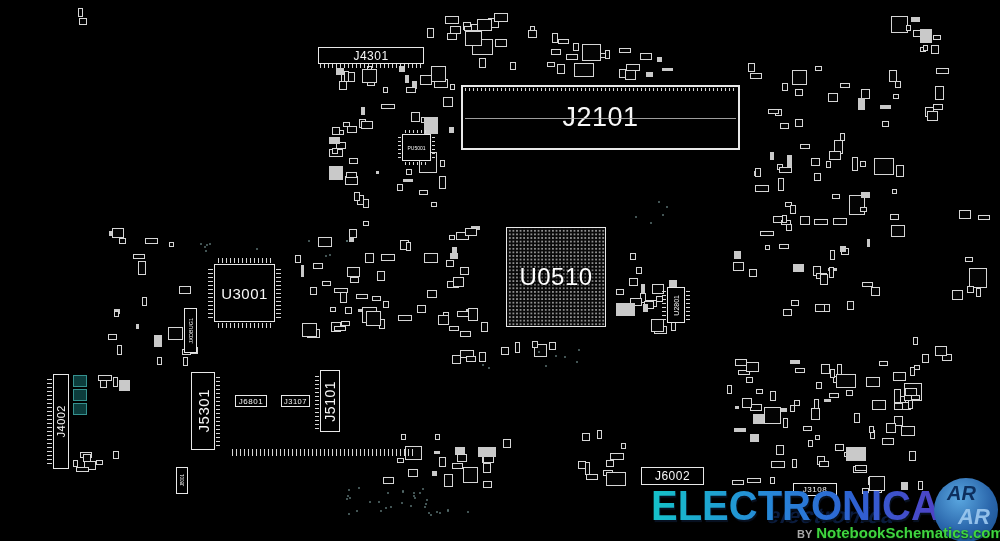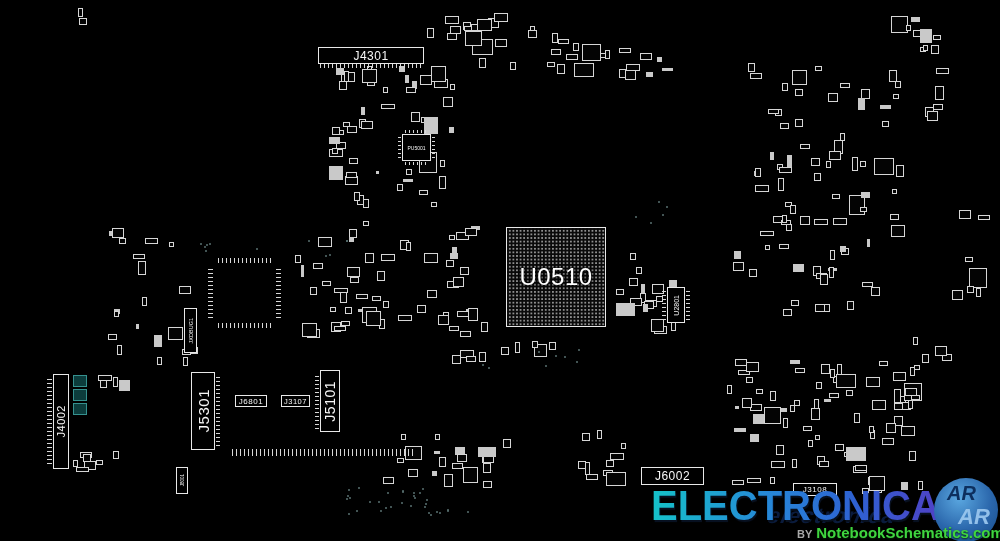--- a/index.html
+++ b/index.html
@@ -53,25 +53,31 @@
   .wm-logo .ar2{position:absolute;top:26px;left:24px;font-size:22px;color:#9cc8ef;opacity:.92;}
 </style>
 </head>
 <body>
 
 <div id="board">
 
   <div class="comp" style="left:318px;top:47px;width:106px;height:17px;font-size:12px;">J4301</div>
   <div class="comb-h" style="left:320px;top:64px;width:102px;height:4px;"></div>
 
+  <div class="comp" style="left:461px;top:85px;width:279px;height:65px;font-size:27px;border-width:2px;">
+    <div class="comb-h" style="left:2px;top:1px;right:2px;height:3px;width:auto;"></div>
+    <div class="midline"></div>
+    <span>J2101</span>
+  </div>
 
   <div class="comp bga" style="left:506px;top:227px;width:100px;height:100px;">
     <div class="bga-label">U0510</div>
   </div>
 
+  <div class="comp" style="left:214px;top:264px;width:61px;height:58px;font-size:15px;">U3001</div>
   <div class="comb-h" style="left:218px;top:258px;width:53px;height:5px;"></div>
   <div class="comb-h" style="left:218px;top:323px;width:53px;height:5px;"></div>
   <div class="comb-v" style="left:208px;top:268px;width:5px;height:50px;"></div>
   <div class="comb-v" style="left:276px;top:268px;width:5px;height:50px;"></div>
 
   <div class="comp" style="left:184px;top:308px;width:13px;height:45px;font-size:5.5px;letter-spacing:0;">
     <span class="vlabel">JXDBUG1</span>
   </div>
 
   <div class="comp" style="left:402px;top:134px;width:29px;height:27px;font-size:5px;letter-spacing:0;">PU5001</div>

